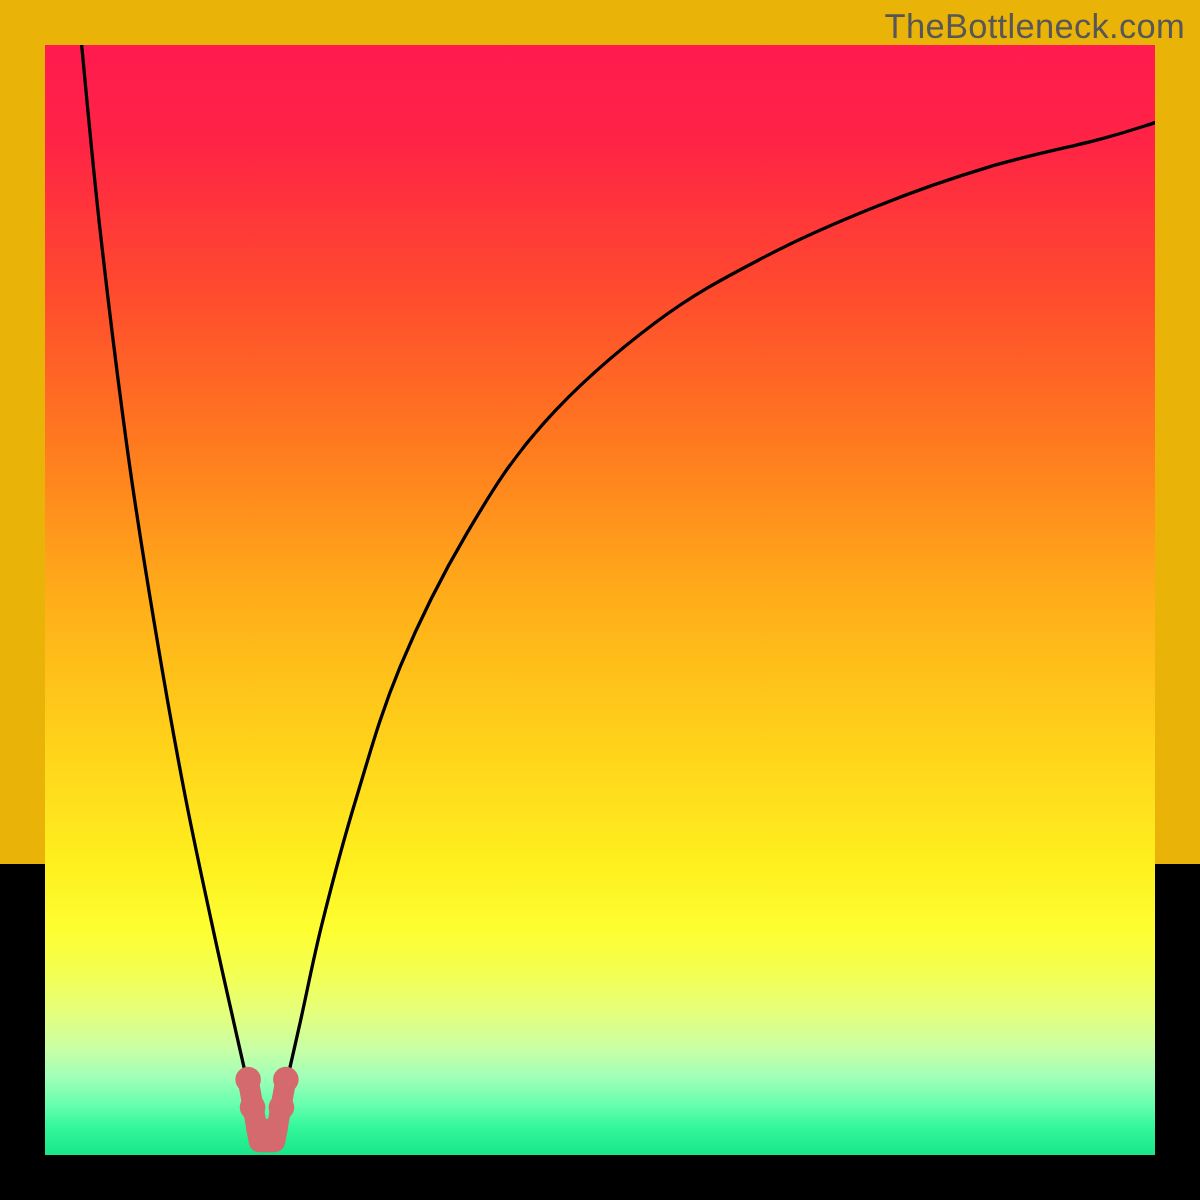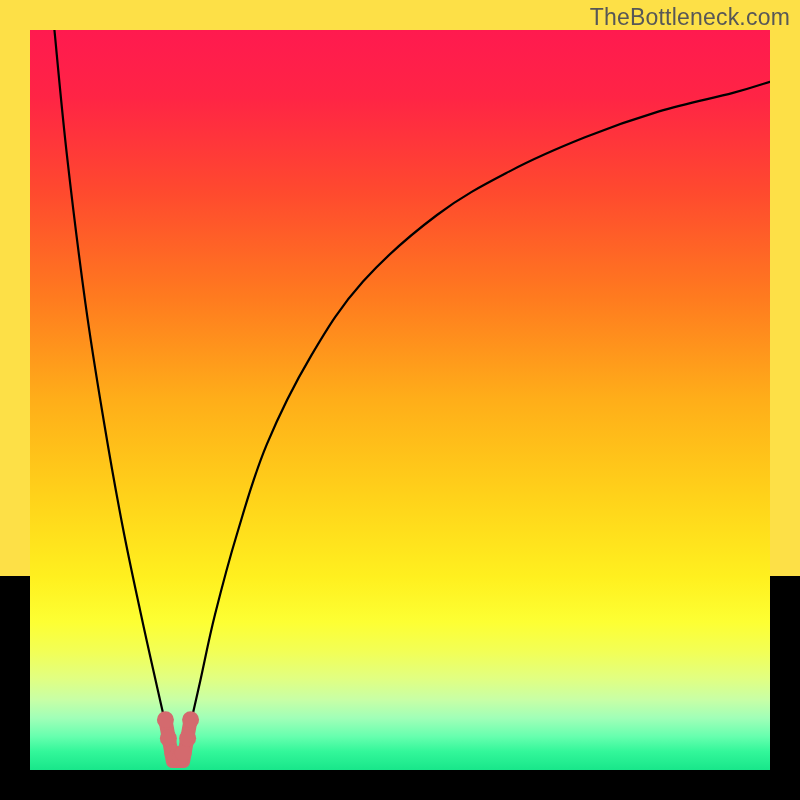--- a/index.html
+++ b/index.html
@@ -8,21 +8,21 @@
     width: 800px;
     height: 800px;
     overflow: hidden;
     background: #000;
     font-family: Arial, Helvetica, sans-serif;
   }
   .frame {
     position: absolute;
     left: 0; top: 0;
     width: 800px; height: 576px;
-    background: #fde047;
+    background: #eab308;
   }
   .plot {
     position: absolute;
     left: 30px;
     top: 30px;
     width: 740px;
     height: 740px;
     overflow: hidden;
   }
   .watermark {

